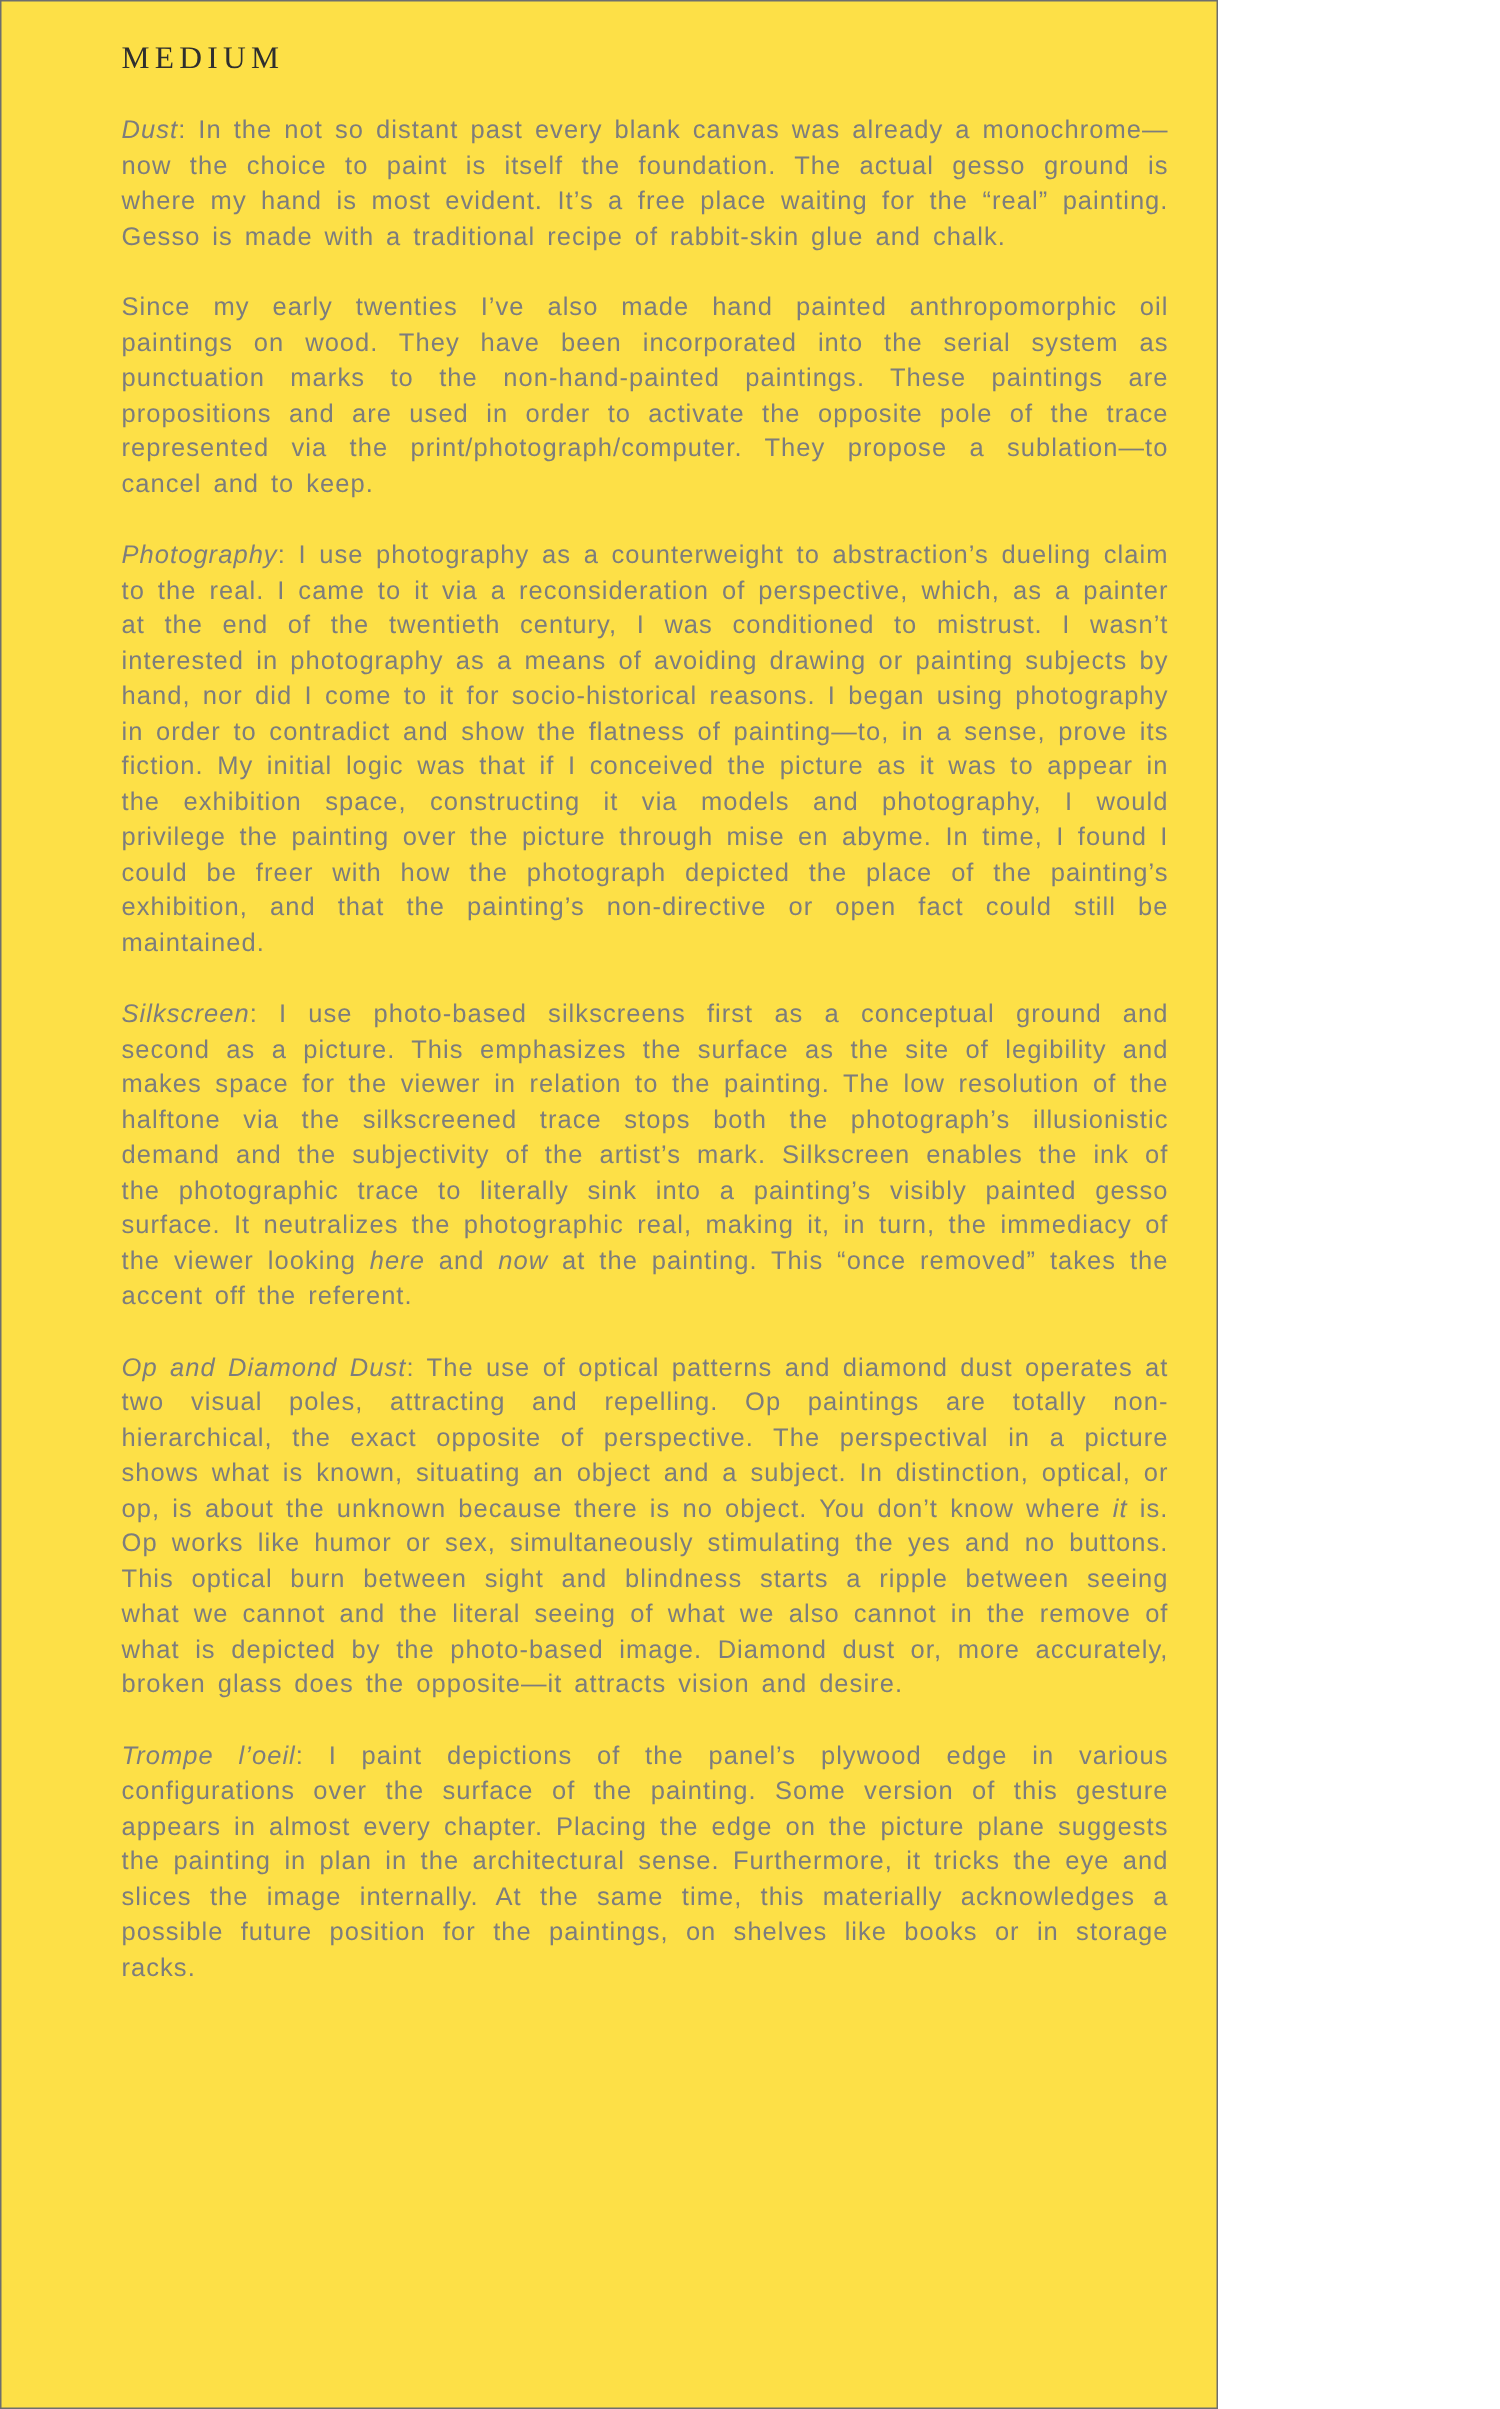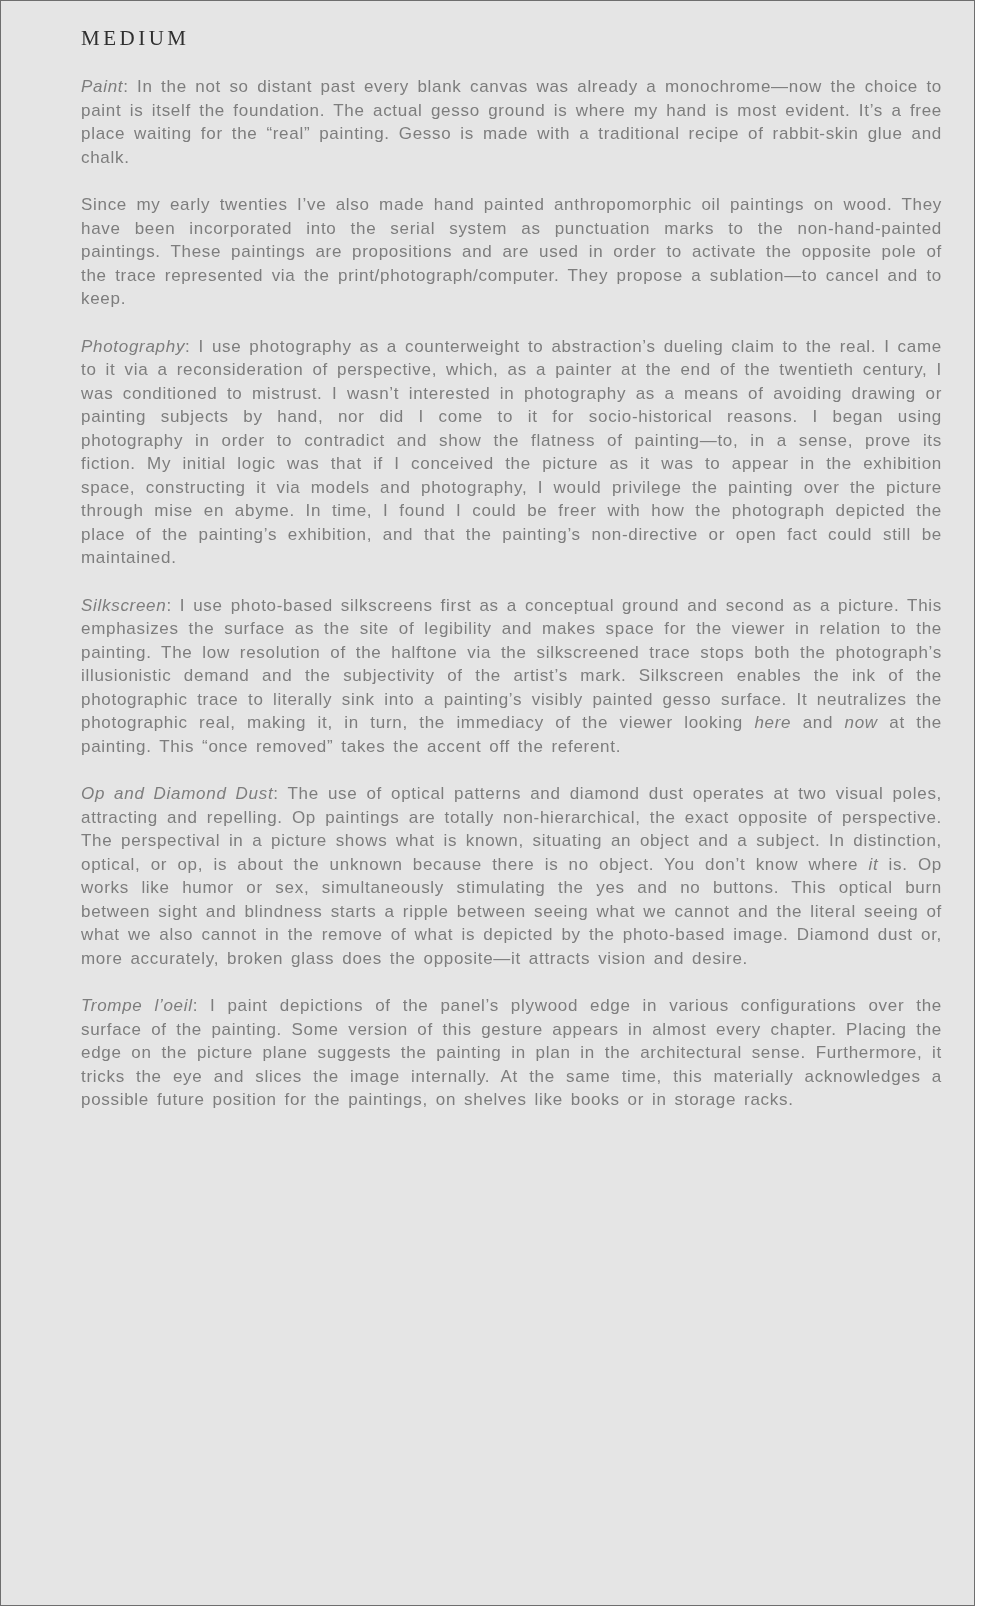--- a/index.html
+++ b/index.html
@@ -2,24 +2,24 @@
 <html><head>
 <meta charset="utf-8">
 <style>
   html, body {
     margin: 0;
     padding: 0;
     background: #ffffff;
   }
   .page {
     position: relative;
-    width: 975px;
+    width: 812px;
     height: 1606px;
     box-sizing: border-box;
-    background: #e5e5e5;
+    background: #fde047;
     border: 1px solid #6e6e6e;
     padding: 24px 32px 0 80px;
     overflow: hidden;
     font-family: "Liberation Sans", sans-serif;
   }
   .page-title {
     margin: 0 0 24px 0;
     font-family: "Liberation Serif", serif;
     font-weight: normal;
     font-size: 21px;
@@ -40,21 +40,21 @@
     font-style: italic;
   }
 </style>
 </head>
 <body>
 
 <div class="page">
 
   <h1 class="page-title">MEDIUM</h1>
 
-  <p class="para"><em>Paint</em><span>: In the not so distant past every blank canvas was already a monochrome—now the choice to paint is itself the foundation. The actual gesso ground is where my hand is most evident. It’s a free place waiting for the “real” painting. Gesso is made with a traditional recipe of rabbit-skin glue and chalk.</span></p>
+  <p class="para"><em>Dust</em><span>: In the not so distant past every blank canvas was already a monochrome—now the choice to paint is itself the foundation. The actual gesso ground is where my hand is most evident. It’s a free place waiting for the “real” painting. Gesso is made with a traditional recipe of rabbit-skin glue and chalk.</span></p>
 
   <p class="para"><span>Since my early twenties I’ve also made hand painted anthropomorphic oil paintings on wood. They have been incorporated into the serial system as punctuation marks to the non-hand-painted paintings. These paintings are propositions and are used in order to activate the opposite pole of the trace represented via the print/photograph/computer. They propose a sublation—to cancel and to keep.</span></p>
 
   <p class="para"><em>Photography</em><span>: I use photography as a counterweight to abstraction’s dueling claim to the real. I came to it via a reconsideration of perspective, which, as a painter at the end of the twentieth century, I was conditioned to mistrust. I wasn’t interested in photography as a means of avoiding drawing or painting subjects by hand, nor did I come to it for socio-historical reasons. I began using photography in order to contradict and show the flatness of painting—to, in a sense, prove its fiction. My initial logic was that if I conceived the picture as it was to appear in the exhibition space, constructing it via models and photography, I would privilege the painting over the picture through mise en abyme. In time, I found I could be freer with how the photograph depicted the place of the painting’s exhibition, and that the painting’s non-directive or open fact could still be maintained.</span></p>
 
   <p class="para"><em>Silkscreen</em><span>: I use photo-based silkscreens first as a conceptual ground and second as a picture. This emphasizes the surface as the site of legibility and makes space for the viewer in relation to the painting. The low resolution of the halftone via the silkscreened trace stops both the photograph’s illusionistic demand and the subjectivity of the artist’s mark. Silkscreen enables the ink of the photographic trace to literally sink into a painting’s visibly painted gesso surface. It neutralizes the photographic real, making it, in turn, the immediacy of the viewer looking </span><em>here</em><span> and </span><em>now</em><span> at the painting. This “once removed” takes the accent off the referent.</span></p>
 
   <p class="para"><em>Op and Diamond Dust</em><span>: The use of optical patterns and diamond dust operates at two visual poles, attracting and repelling. Op paintings are totally non-hierarchical, the exact opposite of perspective. The perspectival in a picture shows what is known, situating an object and a subject. In distinction, optical, or op, is about the unknown because there is no object. You don’t know where </span><em>it</em><span> is. Op works like humor or sex, simultaneously stimulating the yes and no buttons. This optical burn between sight and blindness starts a ripple between seeing what we cannot and the literal seeing of what we also cannot in the remove of what is depicted by the photo-based image. Diamond dust or, more accurately, broken glass does the opposite—it attracts vision and desire.</span></p>
 
   <p class="para"><em>Trompe l’oeil</em><span>: I paint depictions of the panel’s plywood edge in various configurations over the surface of the painting. Some version of this gesture appears in almost every chapter. Placing the edge on the picture plane suggests the painting in plan in the architectural sense. Furthermore, it tricks the eye and slices the image internally. At the same time, this materially acknowledges a possible future position for the paintings, on shelves like books or in storage racks.</span></p>

